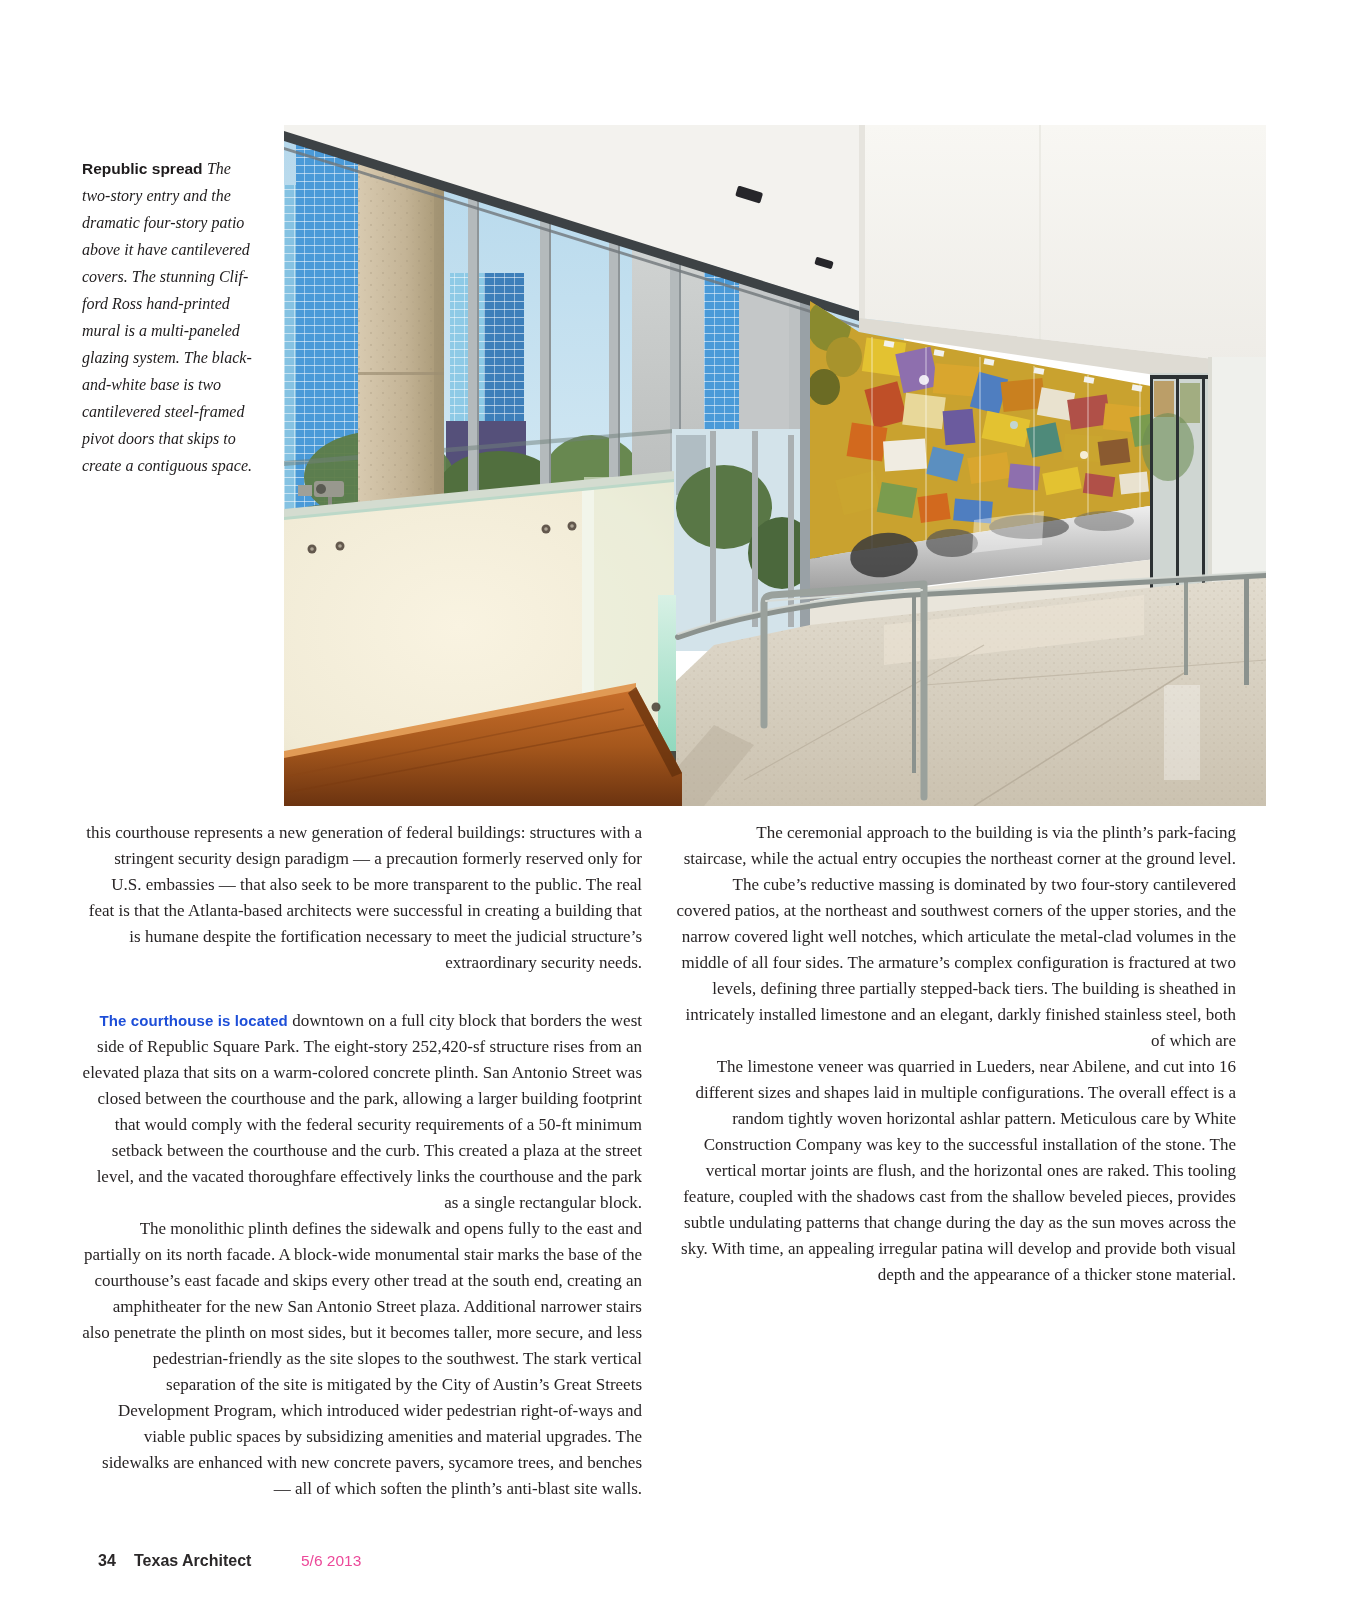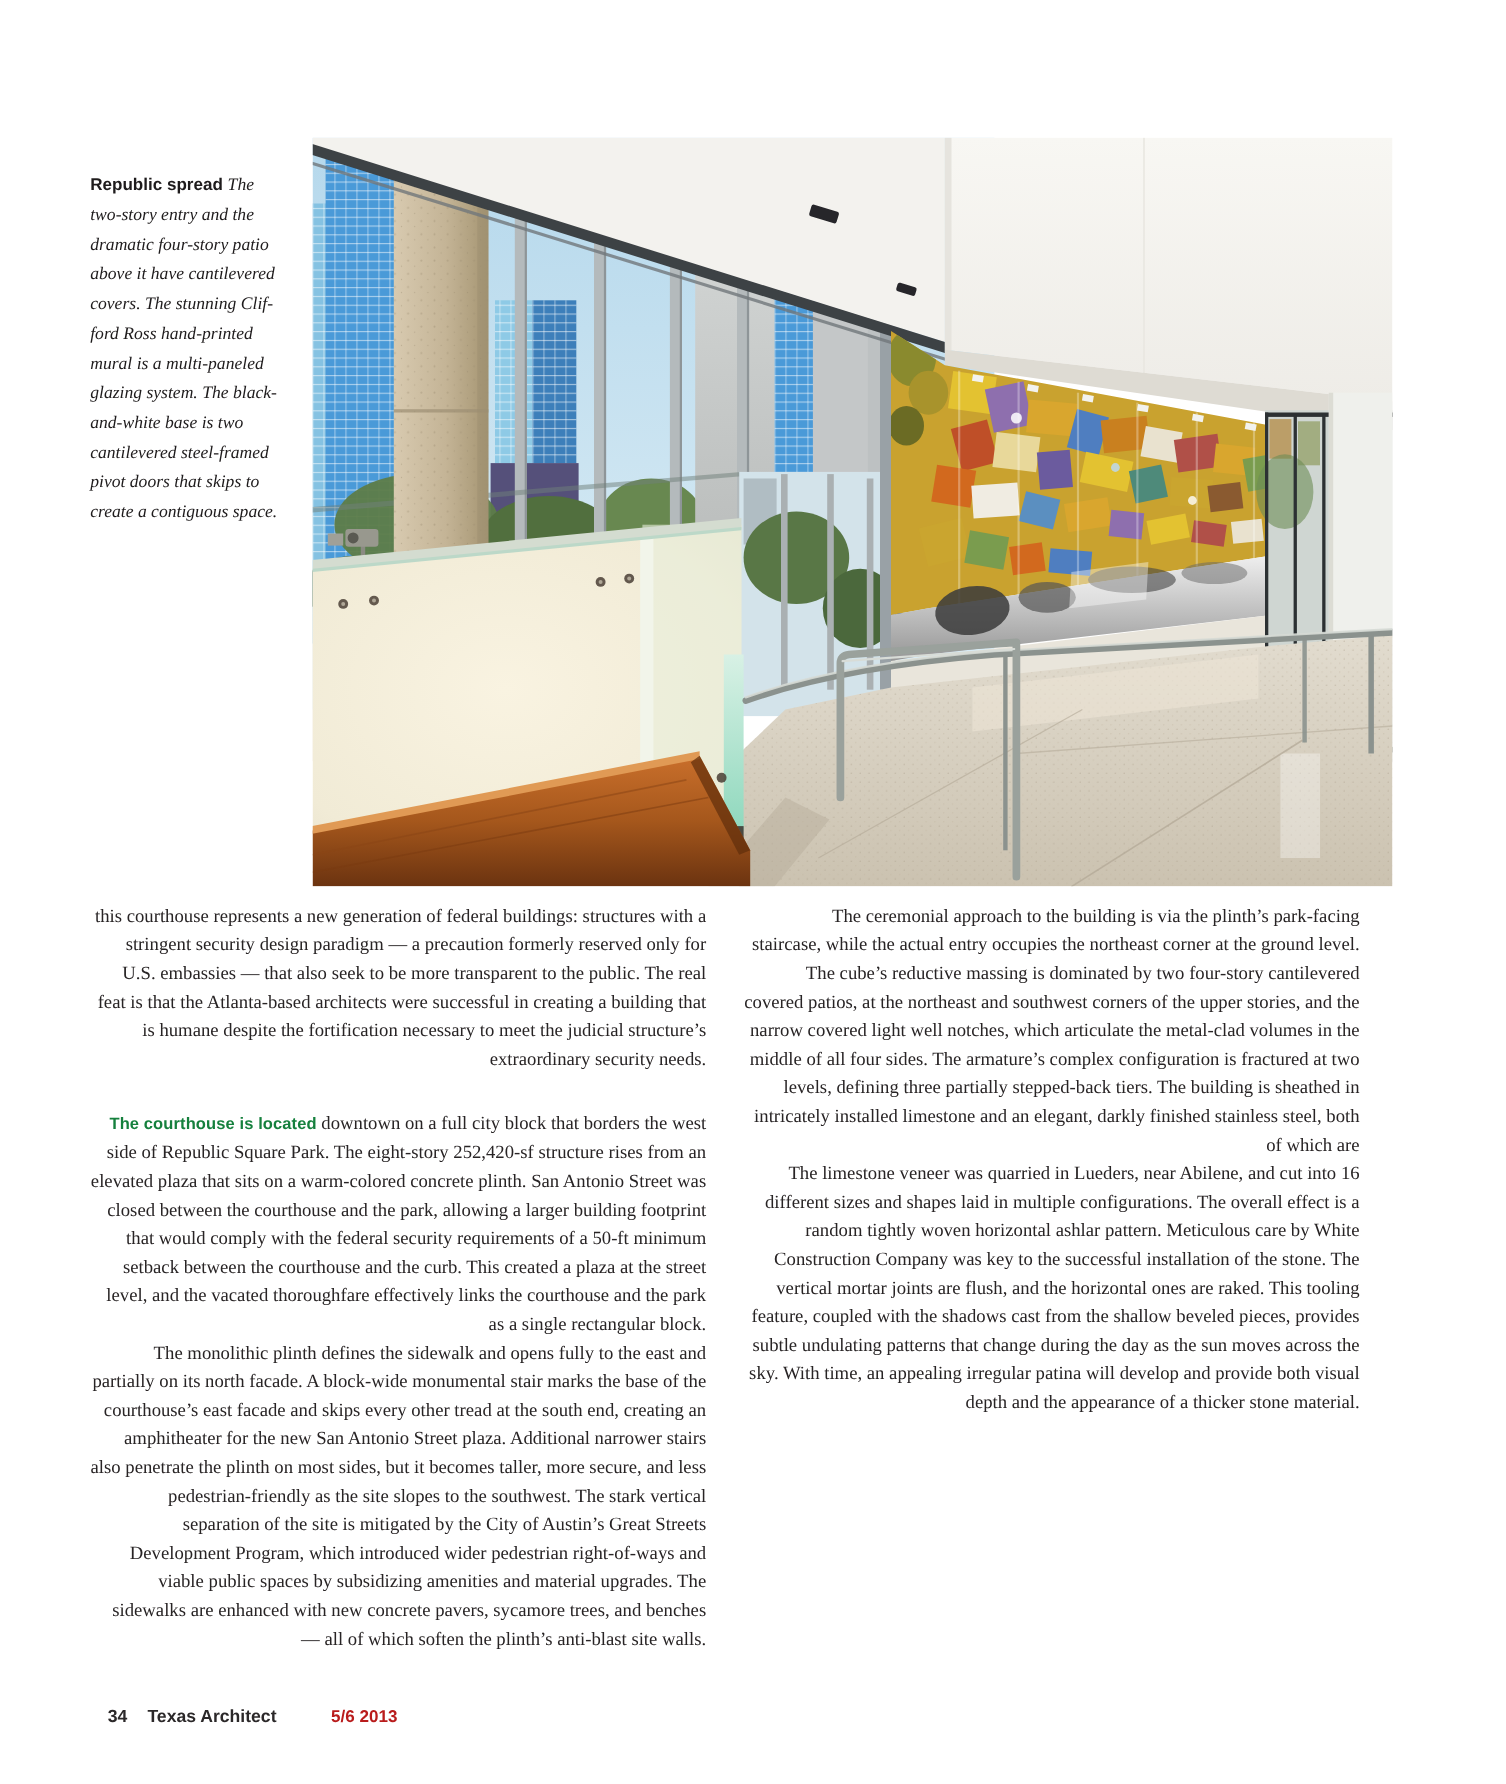--- a/index.html
+++ b/index.html
@@ -14,29 +14,29 @@
   
   .photo{position:absolute;left:284px;top:125px;width:982px;height:681px;overflow:hidden;}
   
   .col{position:absolute;width:560px;font-size:17px;line-height:26px;text-align:right;}
   .col-left{left:82px;top:820px;}
   .col-right{left:676px;top:820px;}
   .col p{margin:0;}
   .col p.gap{margin-top:32px;}
   .col p.ind{text-indent:22px;}
   .lead-in{font-family:"Liberation Sans", sans-serif;font-weight:bold;font-size:15px;
-           letter-spacing:.1px;color:#15803d;}
+           letter-spacing:.1px;color:#1d4ed8;}
   .pull-quote{margin:18px 0 4px 0;padding-left:16px;font-style:italic;color:#141414;
               font-size:29px;line-height:38px;white-space:pre-line;}
   
   .footer{position:absolute;left:16px;top:1552px;width:1369px;height:24px;
           font-family:"Liberation Sans", sans-serif;font-size:16px;color:#2b2829;}
   .footer .pageno{position:absolute;left:82px;font-weight:bold;}
   .footer .mag{position:absolute;left:118px;font-weight:bold;}
-  .footer .issue{position:absolute;left:285px;font-weight:bold;font-size:15.5px;color:#b91c1c;}
+  .footer .issue{position:absolute;left:285px;font-weight:normal;font-size:15.5px;color:#ec4899;}
 </style>
 </head>
 <body>
 
 <div class="page">
 
   <div class="caption">
     <span class="lead">Republic spread </span><span class="cap-body">The
 two-story entry and the
 dramatic four-story patio

